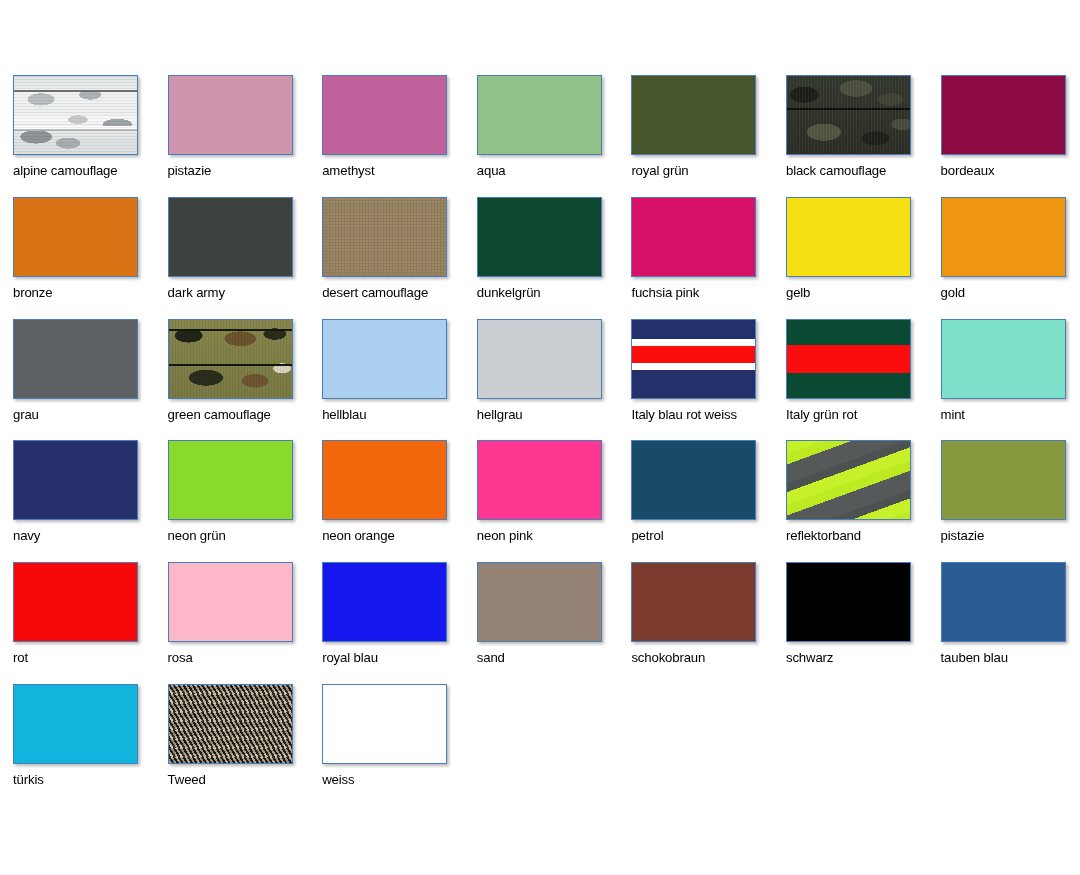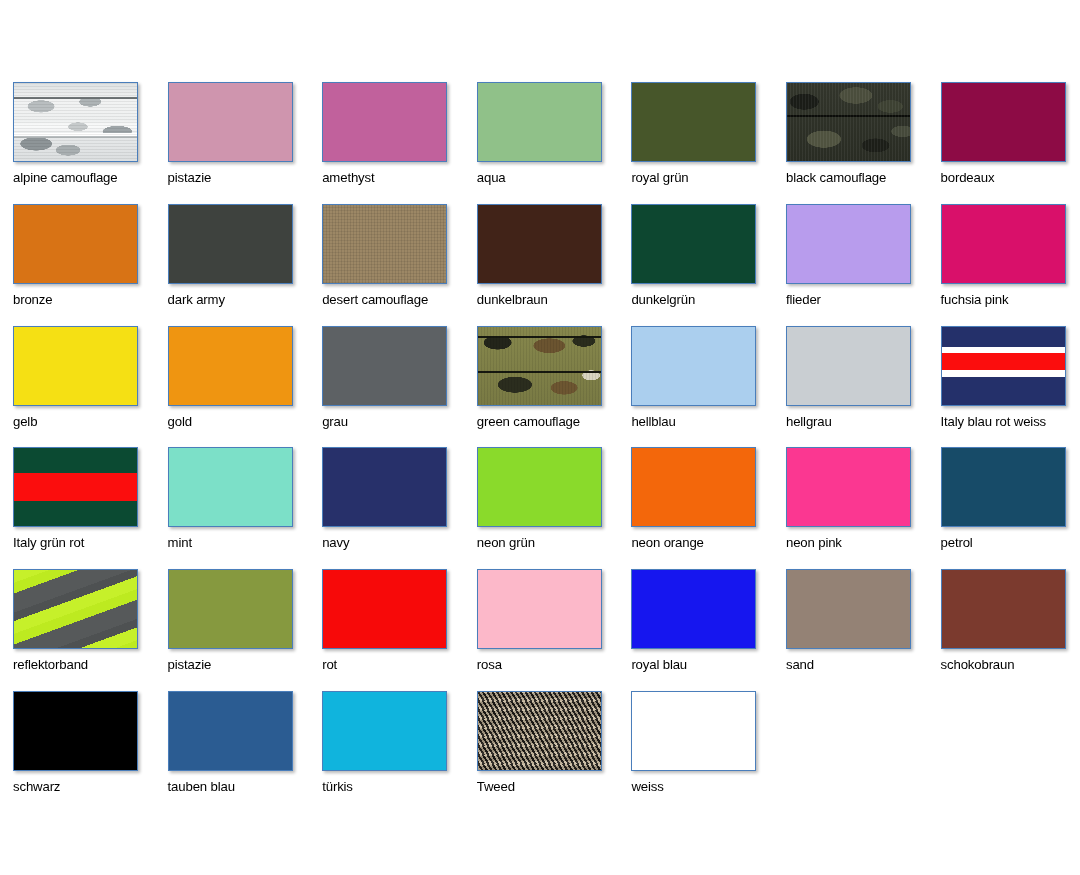--- a/index.html
+++ b/index.html
@@ -17,21 +17,20 @@
     position: absolute;
     left: 13px;
     top: 75px;
     width: 1054px;
     display: grid;
     grid-template-columns: repeat(7, 154.6px);
     grid-auto-rows: 121.8px;
   }
   .swatch-cell {
     position: relative;
-    margin-top: 7px;
   }
   .swatch-box {
     width: 125px;
     height: 80px;
     box-sizing: border-box;
     border: 1.5px solid #4a7ebb;
     box-shadow: 2px 2px 3px rgba(0,0,0,0.28);
     overflow: hidden;
     position: relative;
   }
@@ -235,35 +234,23 @@
       <div class="swatch-label">dark army</div>
     </div>
     <div class="swatch-cell">
       <div class="swatch-box" style="border-color: rgb(74, 126, 187);">
         <div class="swatch-fill pat-desert-camo"></div>
       </div>
       <div class="swatch-label">desert camouflage</div>
     </div>
     <div class="swatch-cell">
       <div class="swatch-box" style="border-color: rgb(74, 126, 187);">
-        <div class="swatch-fill" style="background: rgb(65, 35, 24);"></div>
-      </div>
-      <div class="swatch-label">dunkelbraun</div>
-    </div>
-    <div class="swatch-cell">
-      <div class="swatch-box" style="border-color: rgb(74, 126, 187);">
         <div class="swatch-fill" style="background: rgb(13, 71, 48);"></div>
       </div>
       <div class="swatch-label">dunkelgrün</div>
-    </div>
-    <div class="swatch-cell">
-      <div class="swatch-box" style="border-color: rgb(74, 126, 187);">
-        <div class="swatch-fill" style="background: rgb(184, 156, 237);"></div>
-      </div>
-      <div class="swatch-label">flieder</div>
     </div>
     <div class="swatch-cell">
       <div class="swatch-box" style="border-color: rgb(74, 126, 187);">
         <div class="swatch-fill" style="background: rgb(217, 16, 106);"></div>
       </div>
       <div class="swatch-label">fuchsia pink</div>
     </div>
     <div class="swatch-cell">
       <div class="swatch-box" style="border-color: rgb(74, 126, 187);">
         <div class="swatch-fill" style="background: rgb(245, 224, 20);"></div>

